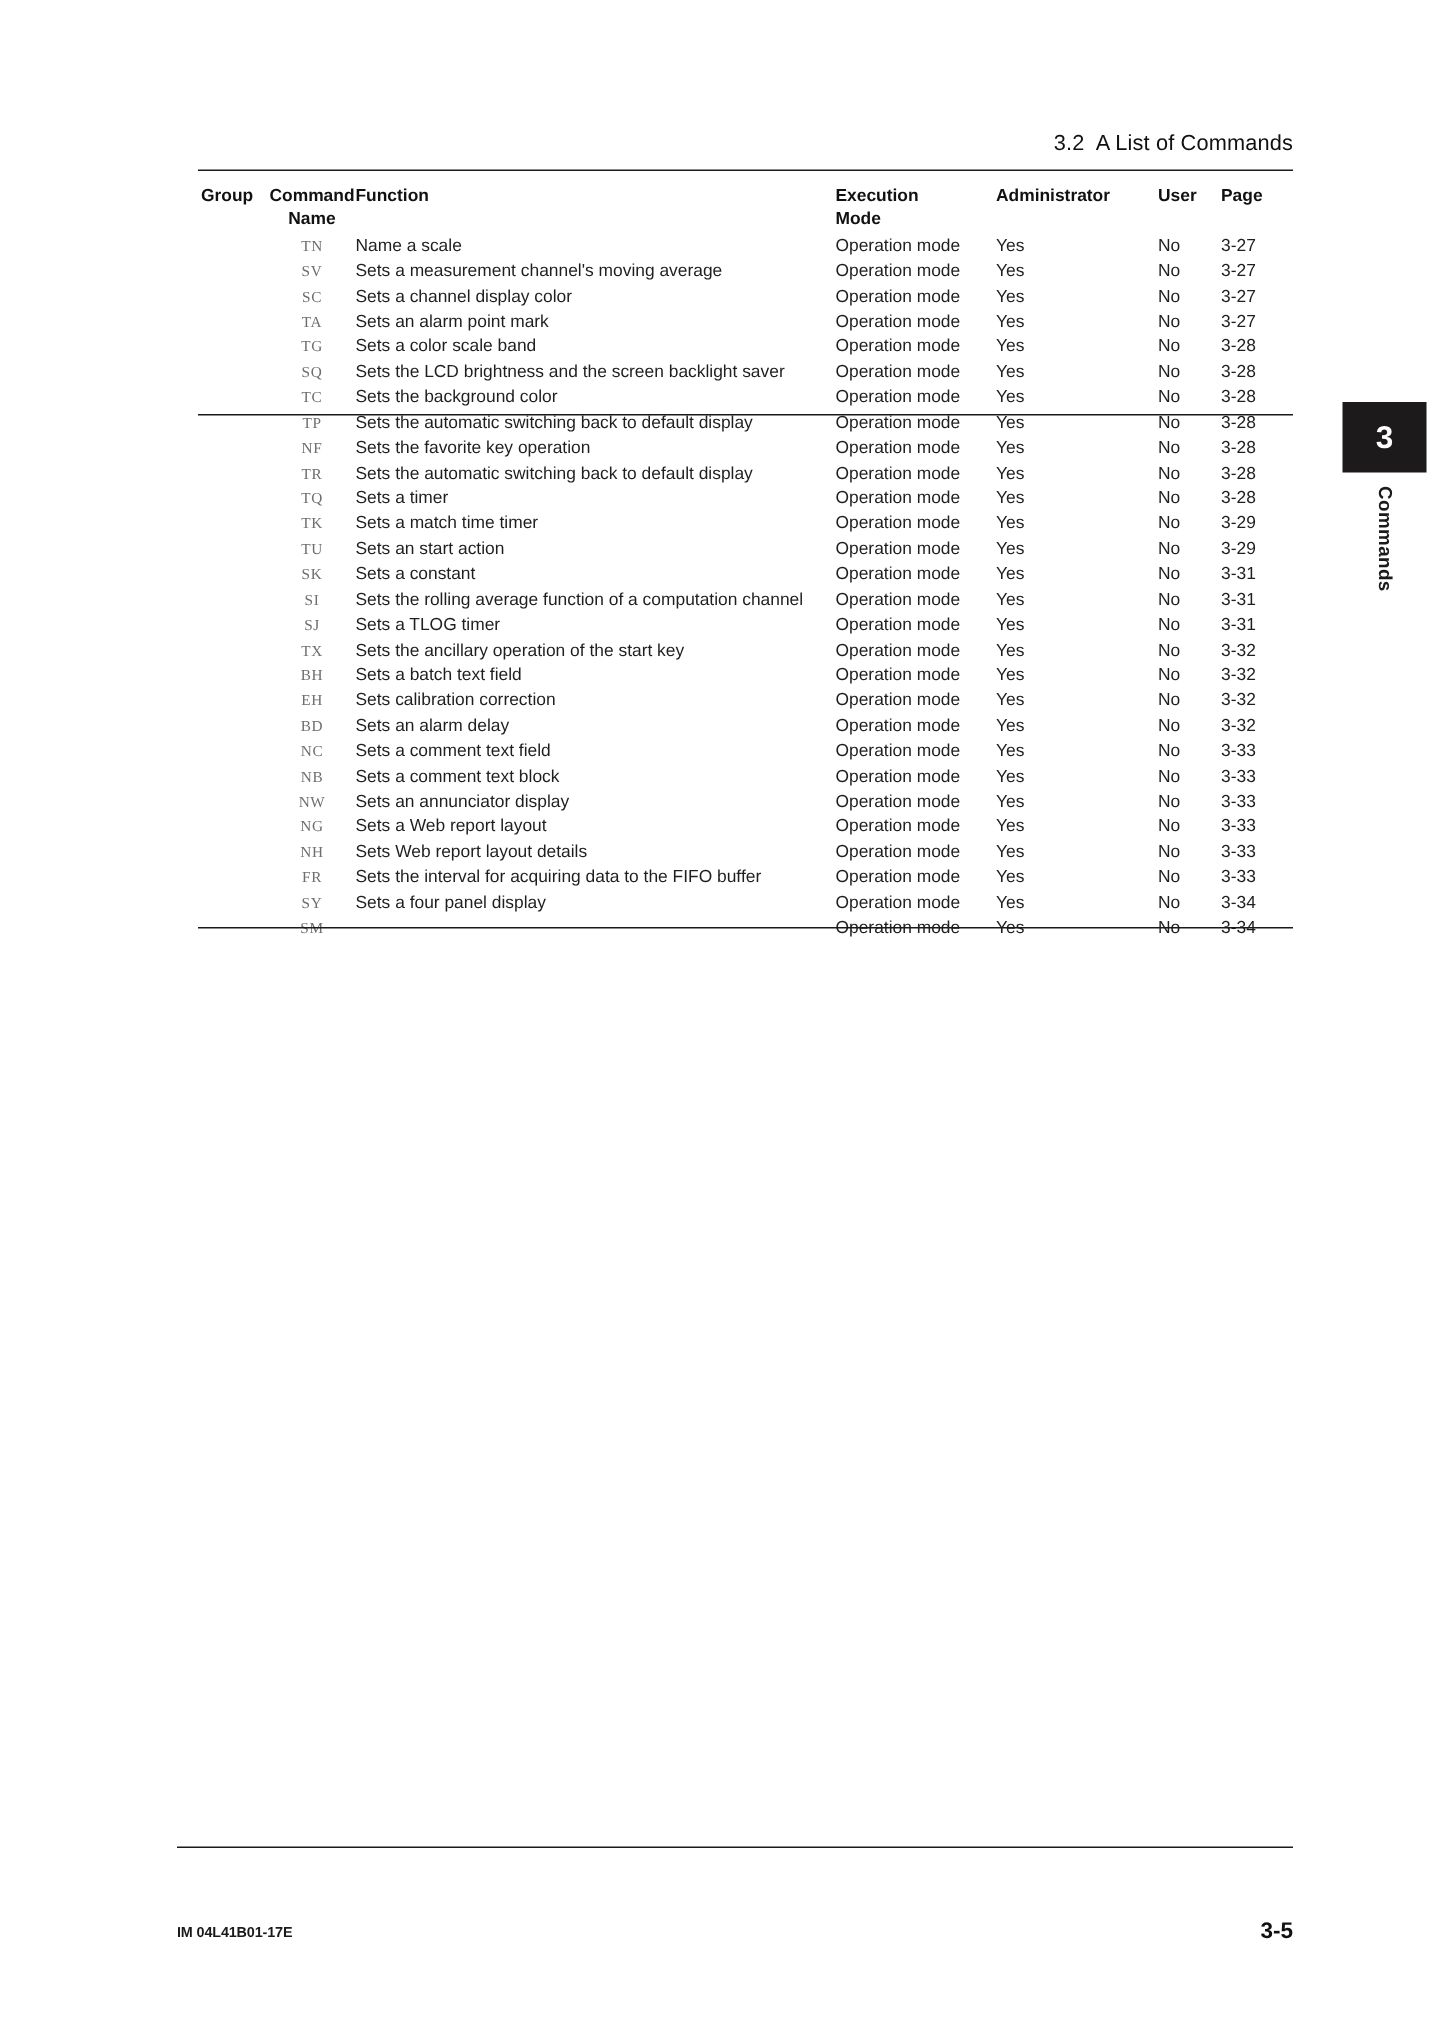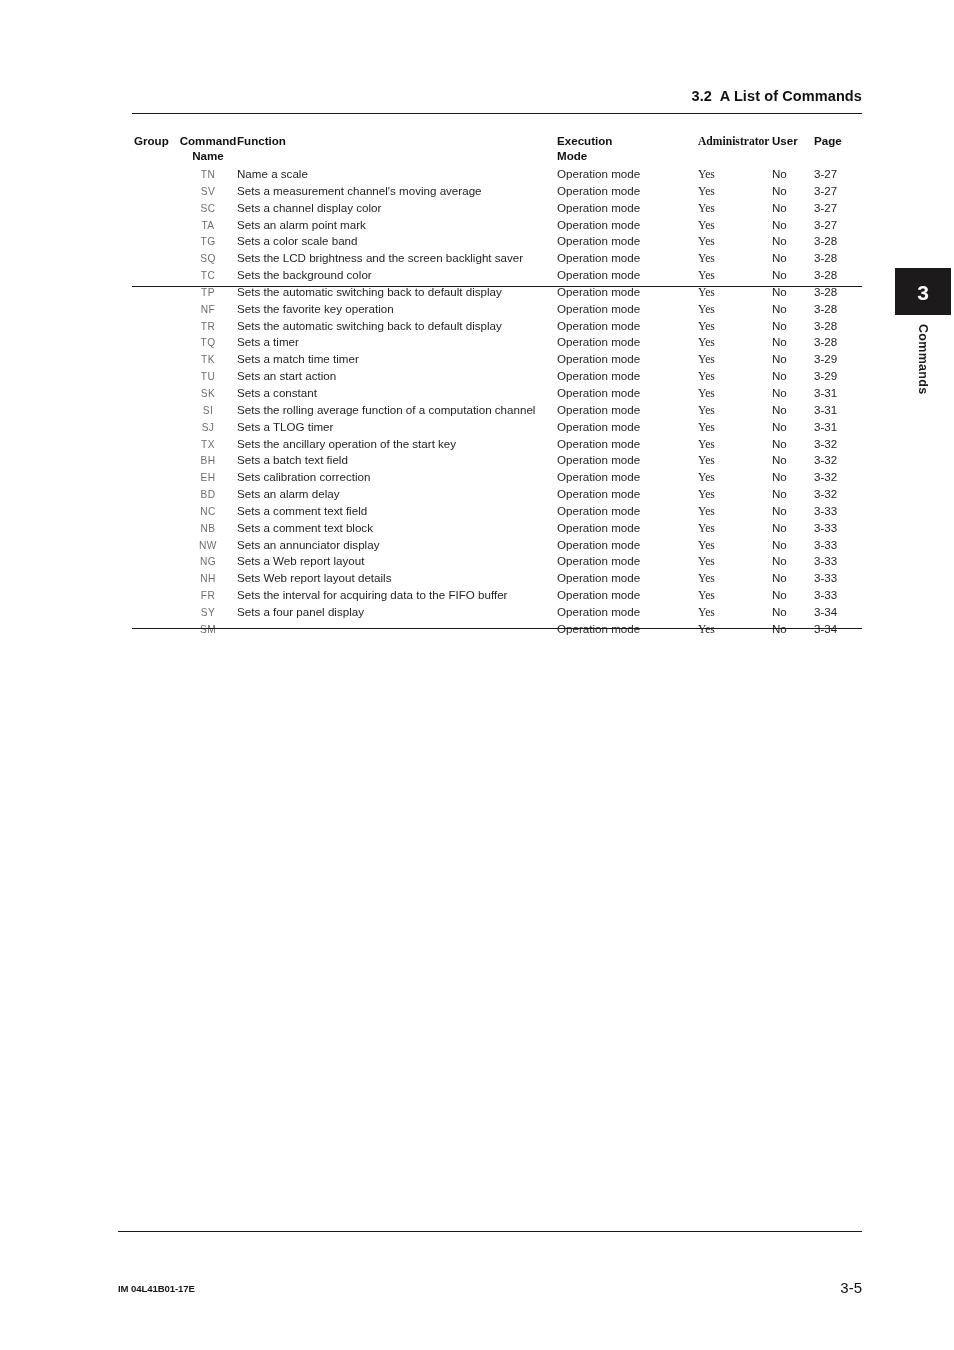--- a/index.html
+++ b/index.html
@@ -30,41 +30,40 @@
     left: 132px;
     top: 88px;
     width: 730px;
     height: 30px;
   }
   .header-title {
     position: absolute;
     right: 0;
     top: 0;
     font-size: 14.5px;
-    font-weight: bold;
+    font-weight: normal;
     letter-spacing: 0.1px;
     white-space: pre;
     color: #111111;
   }
   .header-rule {
     position: absolute;
     left: 132px;
     top: 113px;
     width: 730px;
     height: 0;
     border-top: 1.4px solid #1a1a1a;
   }
 
   
   .table-zone {
     position: absolute;
     left: 132px;
     top: 121px;
     width: 730px;
-    margin-top: 10px;
   }
 
   .t-row {
     position: relative;
     height: 16.85px;
     width: 730px;
   }
 
   .t-head {
     position: relative;
@@ -87,21 +86,21 @@
     width: 730px;
     height: 0;
     border-top: 1.3px solid #1a1a1a;
   }
 
   
   .c-group   { position: absolute; left: 2px;   top: 0; width: 44px; }
   .c-cmd     { position: absolute; left: 45px;  top: 0; width: 62px; text-align: center; }
   .c-func    { position: absolute; left: 105px; top: 0; width: 324px; }
   .c-exec    { position: absolute; left: 425px; top: 0; width: 115px; }
-  .c-admin   { position: absolute; left: 566px; top: 0; width: 96px; font-family: Liberation Serif, serif; }
+  .c-admin   { position: absolute; left: 532px; top: 0; width: 96px; }
   .c-user    { position: absolute; left: 640px; top: 0; width: 40px; }
   .c-page    { position: absolute; left: 682px; top: 0; width: 46px; }
 
   .hdr-text {
     font-size: 11.6px;
     font-weight: bold;
     line-height: 14.4px;
     white-space: pre;
     color: #111111;
   }
@@ -109,21 +108,21 @@
     display: block;
   }
 
   .cell {
     font-size: 11.6px;
     line-height: 16.85px;
     white-space: nowrap;
     color: #1f1f1f;
   }
   .cell.mono {
-    font-family: Liberation Sans, sans-serif;
+    font-family: Liberation Serif, serif;
     font-size: 10.2px;
     color: #6e6e6e;
     letter-spacing: 0.4px;
   }
 
   
   .tab-block {
     position: absolute;
     left: 895px;
     top: 268px;
@@ -186,21 +185,21 @@
     font-weight: bold;
     color: #1a1a1a;
     letter-spacing: -0.1px;
     white-space: pre;
   }
   .footer-right {
     position: absolute;
     right: 0;
     top: -4px;
     font-size: 15px;
-    font-weight: normal;
+    font-weight: bold;
     color: #111111;
     white-space: pre;
   }
 </style>
 </head>
 <body>
 
 <div class="page">
 
   <div class="header-zone">

